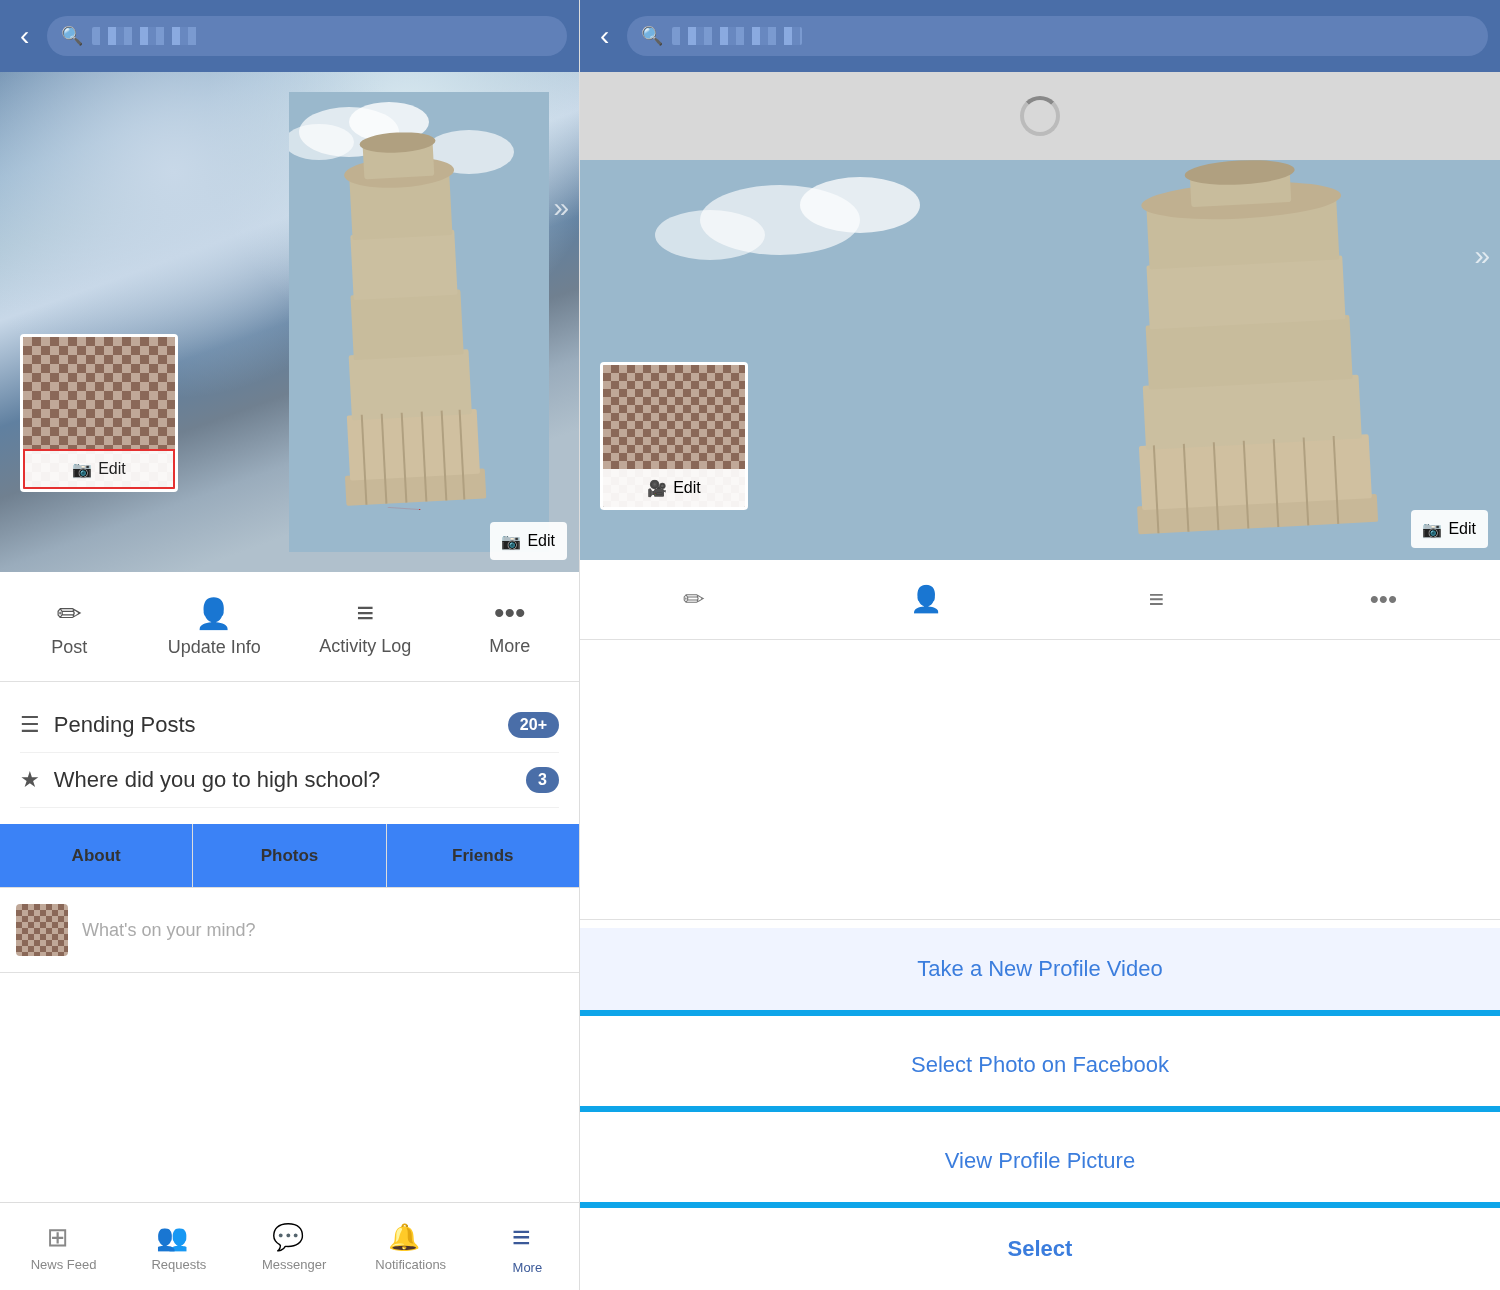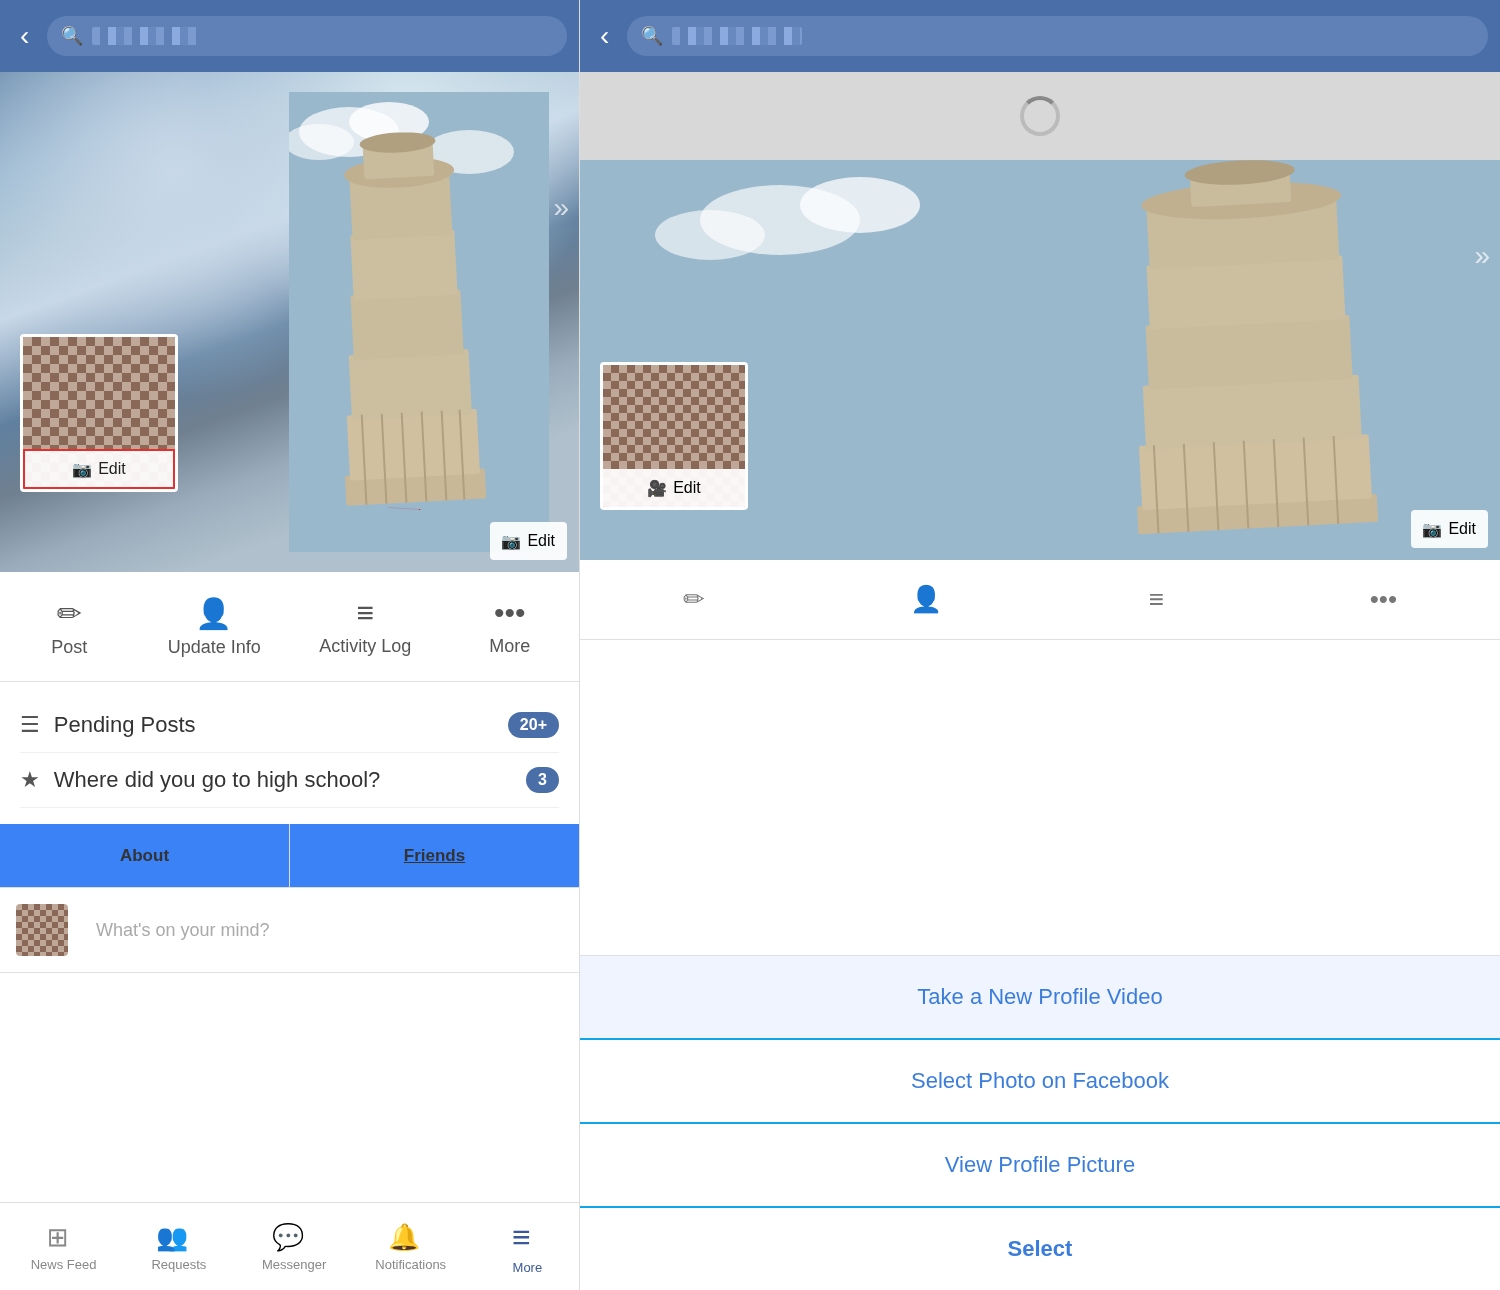--- a/index.html
+++ b/index.html
@@ -232,30 +232,30 @@
       flex: 1;
       display: flex;
       align-items: center;
       justify-content: center;
       font-size: 17px;
       font-weight: 600;
       color: #333;
       cursor: pointer;
       border-right: 1px solid #ddd;
     }
-    .profile-tab:last-child { border-right: none; text-decoration: underline; }
+    .profile-tab:last-child { border-right: none; }
 
     
     .status-composer {
       width: 100%;
       padding: 16px;
       background: #fff;
       display: flex;
       align-items: center;
-      gap: 28px;
+      gap: 14px;
       border-bottom: 1px solid #e0e0e0;
       flex-shrink: 0;
     }
     .composer-avatar {
       width: 52px;
       height: 52px;
       border-radius: 4px;
       overflow: hidden;
       flex-shrink: 0;
     }
@@ -414,23 +414,24 @@
       background: #fff;
       border-top: 1px solid #e0e0e0;
       z-index: 100;
     }
     .context-menu-item {
       width: 100%;
       padding: 28px 20px;
       text-align: center;
       font-size: 22px;
       color: #3b7ddd;
-      border-bottom: 2px solid #0ea5e9;
-      cursor: pointer;
-      background: #fff;
+      border-bottom: 6px solid #0ea5e9;
+      cursor: pointer;
+      background: #fff;
+      margin-top: 8px;
     }
     .context-menu-item:first-child {
       background: #f0f4ff;
     }
     .context-menu-cancel {
       width: 100%;
       padding: 28px 20px;
       text-align: center;
       font-size: 22px;
       color: #3b7ddd;
@@ -564,20 +565,21 @@
     </div>
     <div class="info-item">
       <span class="info-icon">★</span>
       <span class="info-text">Where did you go to high school?</span>
       <span class="info-badge-small">3</span>
     </div>
   </div>
 
   <div class="profile-tabs">
     <div class="profile-tab">About</div>
+    <div class="profile-tab">Photos</div>
     <div class="profile-tab">Friends</div>
   </div>
 
   <div class="status-composer">
     <div class="composer-avatar">
       <div class="composer-avatar-img"></div>
     </div>
     <span class="composer-placeholder">What's on your mind?</span>
   </div>
 

